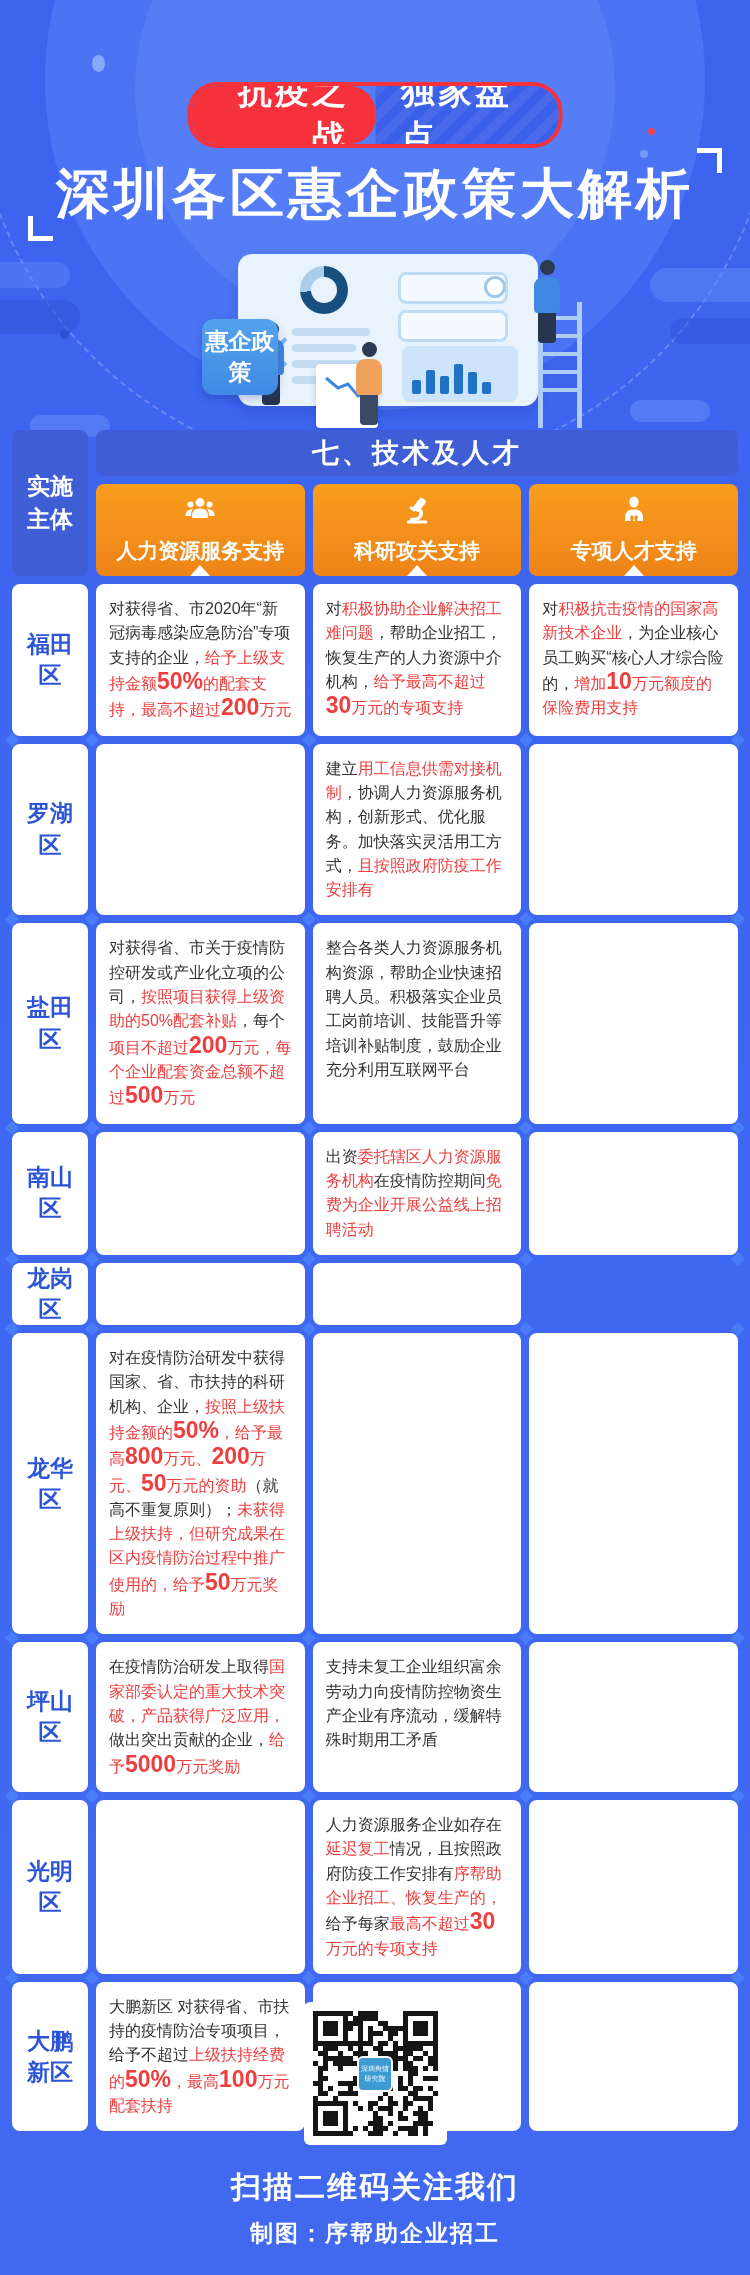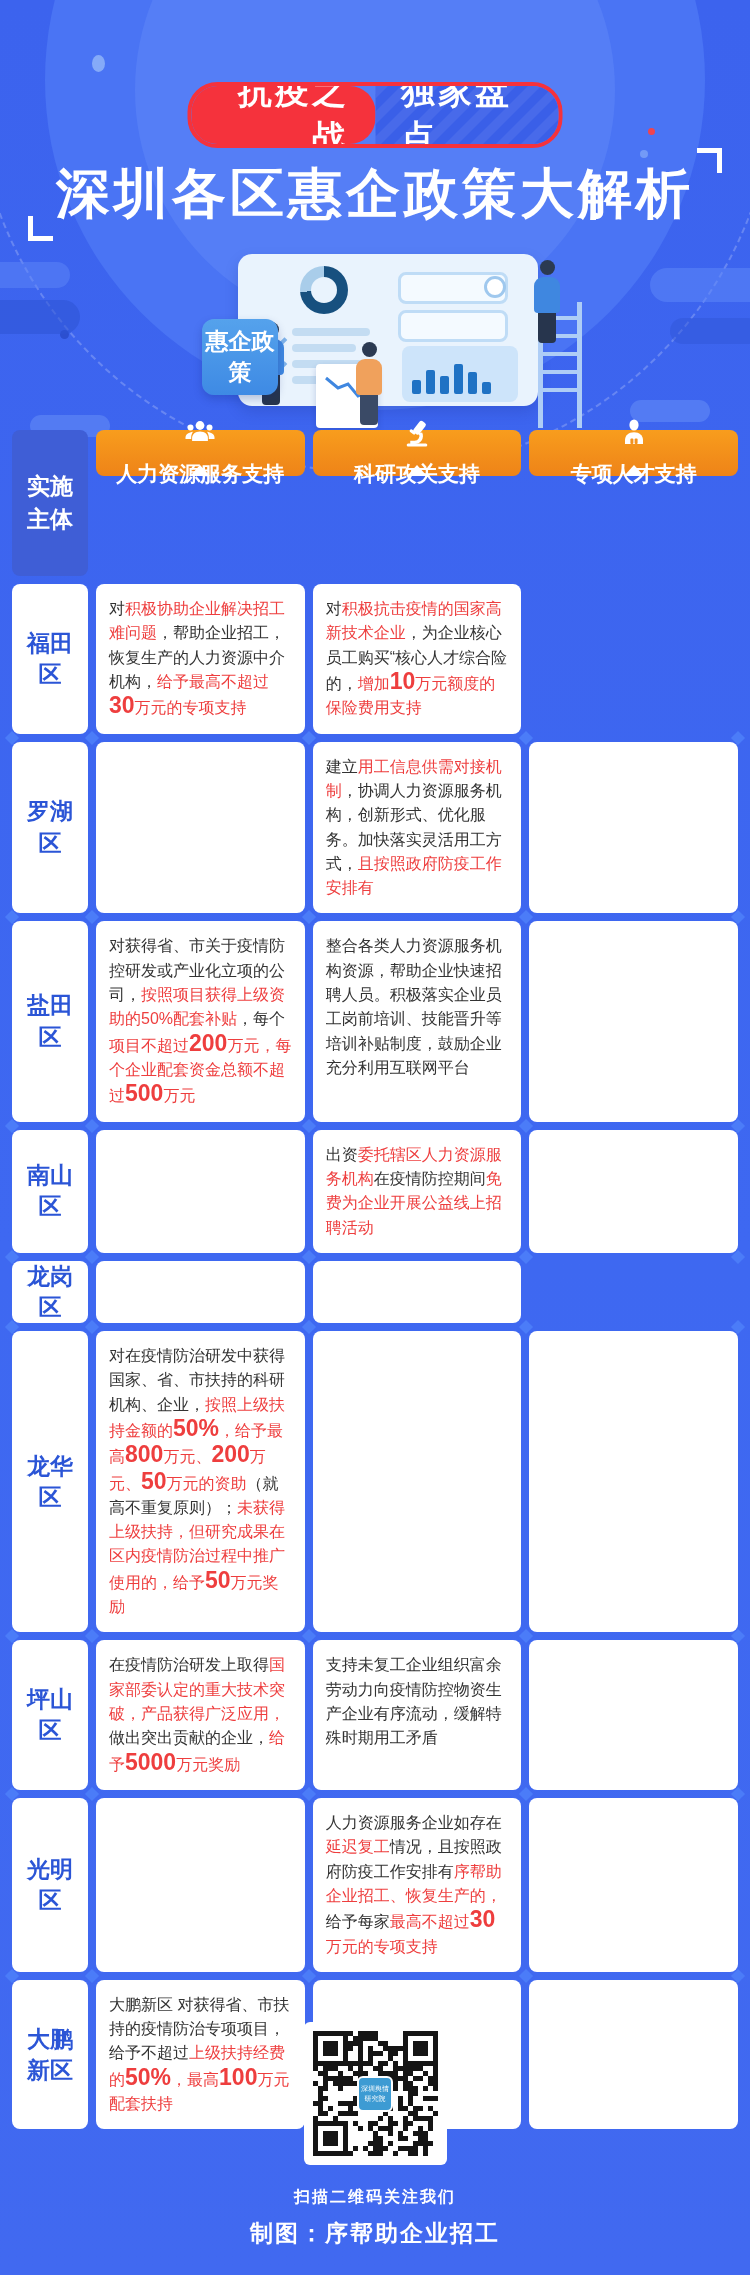--- a/index.html
+++ b/index.html
@@ -93,21 +93,21 @@
   .seg.R{color:#ee3e3e;font-size:23px;font-weight:700;line-height:1;}
   .dm{position:absolute;top:-9px;width:10px;height:10px;background:#4b7cf8;transform:rotate(45deg);}
   
   .footer{position:absolute;left:0;bottom:0;width:100%;text-align:center;}
   .qr{position:relative;width:125px;height:125px;background:#fff;border-radius:6px;padding:9px;margin:0 auto;}
   .qr-mods{position:relative;width:125px;height:125px;}
   .qr-mods i{position:absolute;width:5px;height:5px;background:#151515;}
   .qr-logo{position:absolute;left:50%;top:50%;transform:translate(-50%,-50%);width:36px;height:36px;background:#3d9bd3;
            border:2px solid #fff;border-radius:6px;color:#fff;font-size:7px;line-height:1.3;display:flex;align-items:center;justify-content:center;
            text-align:center;overflow:hidden;padding:1px;box-sizing:border-box;}
-  .ft1{margin:22px 0 10px;color:#fff;font-size:16px;font-weight:700;letter-spacing:2px;}
+  .ft1{margin:22px 0 10px;color:#fff;font-size:30px;font-weight:700;letter-spacing:2px;}
   .ft2{margin:0 0 26px;color:#fff;font-size:23px;font-weight:700;letter-spacing:2px;}
 </style>
 </head>
 <body>
 
 <div class="page">
 
   <div class="ring arc1"></div>
   <div class="ring arc2"></div>
   <div class="ring ring1"></div>
@@ -181,20 +181,21 @@
         <div class="head"></div>
         <div class="torso"></div>
         <div class="legs"></div>
       </div>
     <div class="tag">惠企政策</div>
   </div>
 
   <div class="tbl">
     <div class="thead">
       <div class="subject">实施主体</div>
+      <div class="band">七、技术及人才</div>
       <div class="ocell">
         <span>
           <svg viewBox="0 0 34 30" width="34" height="30" fill="#fff">
             <circle cx="17" cy="7.5" r="4.4"></circle>
             <circle cx="7.5" cy="9.5" r="3"></circle>
             <circle cx="26.5" cy="9.5" r="3"></circle>
             <path d="M17 13.5c4.6 0 7.9 2.8 7.9 6.4v3.1H9.1v-3.1c0-3.6 3.3-6.4 7.9-6.4z"></path>
             <path d="M7.2 14.6c.8-.4 1.8-.7 2.8-.8-1.1 1.6-1.8 3.5-1.8 5.7v1.6H2.5v-1.9c0-2 1.9-3.8 4.7-4.6z"></path>
             <path d="M26.8 14.6c2.8.8 4.7 2.6 4.7 4.6v1.9h-5.7v-1.6c0-2.2-.7-4.1-1.8-5.7 1 .1 2 .4 2.8.8z"></path>
           </svg>
@@ -220,20 +221,21 @@
             <rect x="10.4" y="20.5" width="3" height="5.5" rx="1" fill="#f3921d"></rect>
             <rect x="14.6" y="20.5" width="3" height="5.5" rx="1" fill="#f3921d"></rect>
           </svg>
         </span>
         <span>专项人才支持</span>
       </div>
     </div>
     <div id="rows">
         <div class="trow">
           <div class="dlabel">福田区</div>
+          <div class="pcell"><span class="seg k">对获得省、市2020年“新冠病毒感染应急防治”专项支持的企业，</span><span class="seg r">给予上级支持金额</span><span class="seg R">50%</span><span class="seg r">的配套支持，最高不超过</span><span class="seg R">200</span><span class="seg r">万元</span></div>
           <div class="pcell"><span class="seg k">对</span><span class="seg r">积极协助企业解决招工难问题</span><span class="seg k">，帮助企业招工，恢复生产的人力资源中介机构，</span><span class="seg r">给予最高不超过</span><span class="seg R">30</span><span class="seg r">万元的专项支持</span></div>
           <div class="pcell"><span class="seg k">对</span><span class="seg r">积极抗击疫情的国家高新技术企业</span><span class="seg k">，为企业核心员工购买“核心人才综合险的，</span><span class="seg r">增加</span><span class="seg R">10</span><span class="seg r">万元额度的保险费用支持</span></div>
         </div>
         <div class="trow">
           <div class="dlabel">罗湖区</div>
           <div class="pcell"></div>
           <div class="pcell"><span class="seg k">建立</span><span class="seg r">用工信息供需对接机制</span><span class="seg k">，协调人力资源服务机构，创新形式、优化服务。加快落实灵活用工方式，</span><span class="seg r">且按照政府防疫工作安排有</span></div>
           <div class="pcell"></div>
           <i class="dm" style="left: -5px;"></i>
           <i class="dm" style="left: 75px;"></i>

